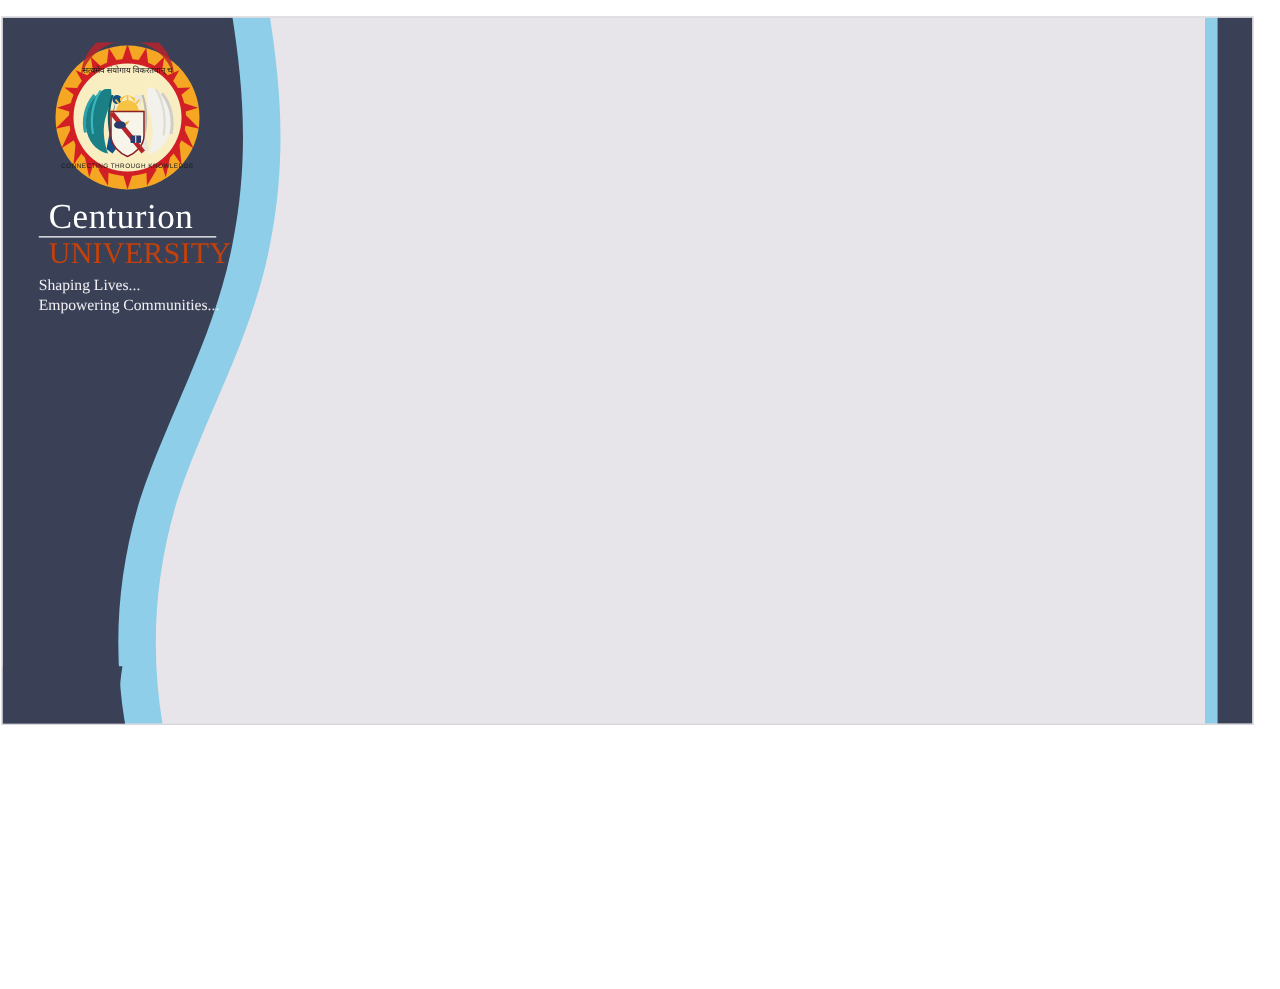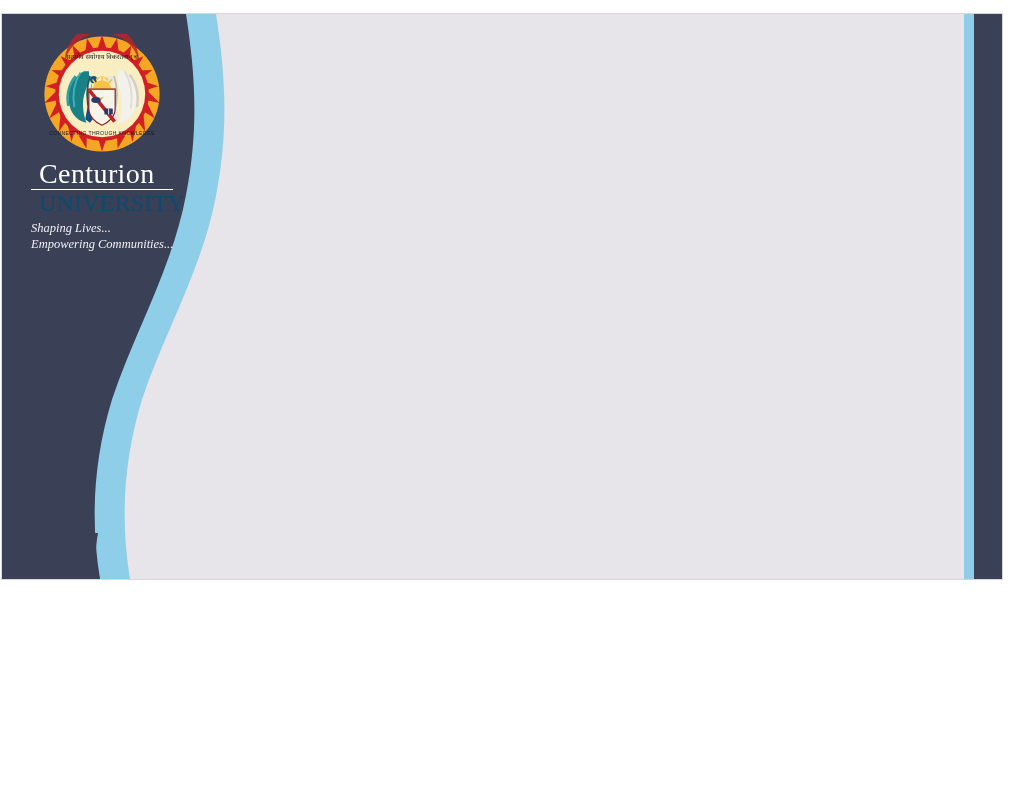--- a/index.html
+++ b/index.html
@@ -71,29 +71,28 @@
     border-bottom: 1.5px solid #ffffff;
     padding-bottom: 1px;
     width: 134px;
     margin: 0 auto;
   }
   #brand-name-secondary {
     font-family: "Liberation Serif", serif;
     font-size: 24px;
     line-height: 1.05;
     letter-spacing: 0.2px;
-    color: #0c4a6e;
+    color: #c2410c;
     text-align: center;
     padding-left: 8px;
     width: 134px;
     margin: 1px auto 0 auto;
   }
   .brand-tagline {
     font-family: "Liberation Serif", serif;
-    font-style: italic;
     font-size: 12.5px;
     line-height: 1.25;
     color: #f0eff3;
     text-align: left;
     padding-left: 8px;
     width: 150px;
     margin: 0 auto;
   }
   #brand-tagline-1 { margin-top: 5px; }
 

